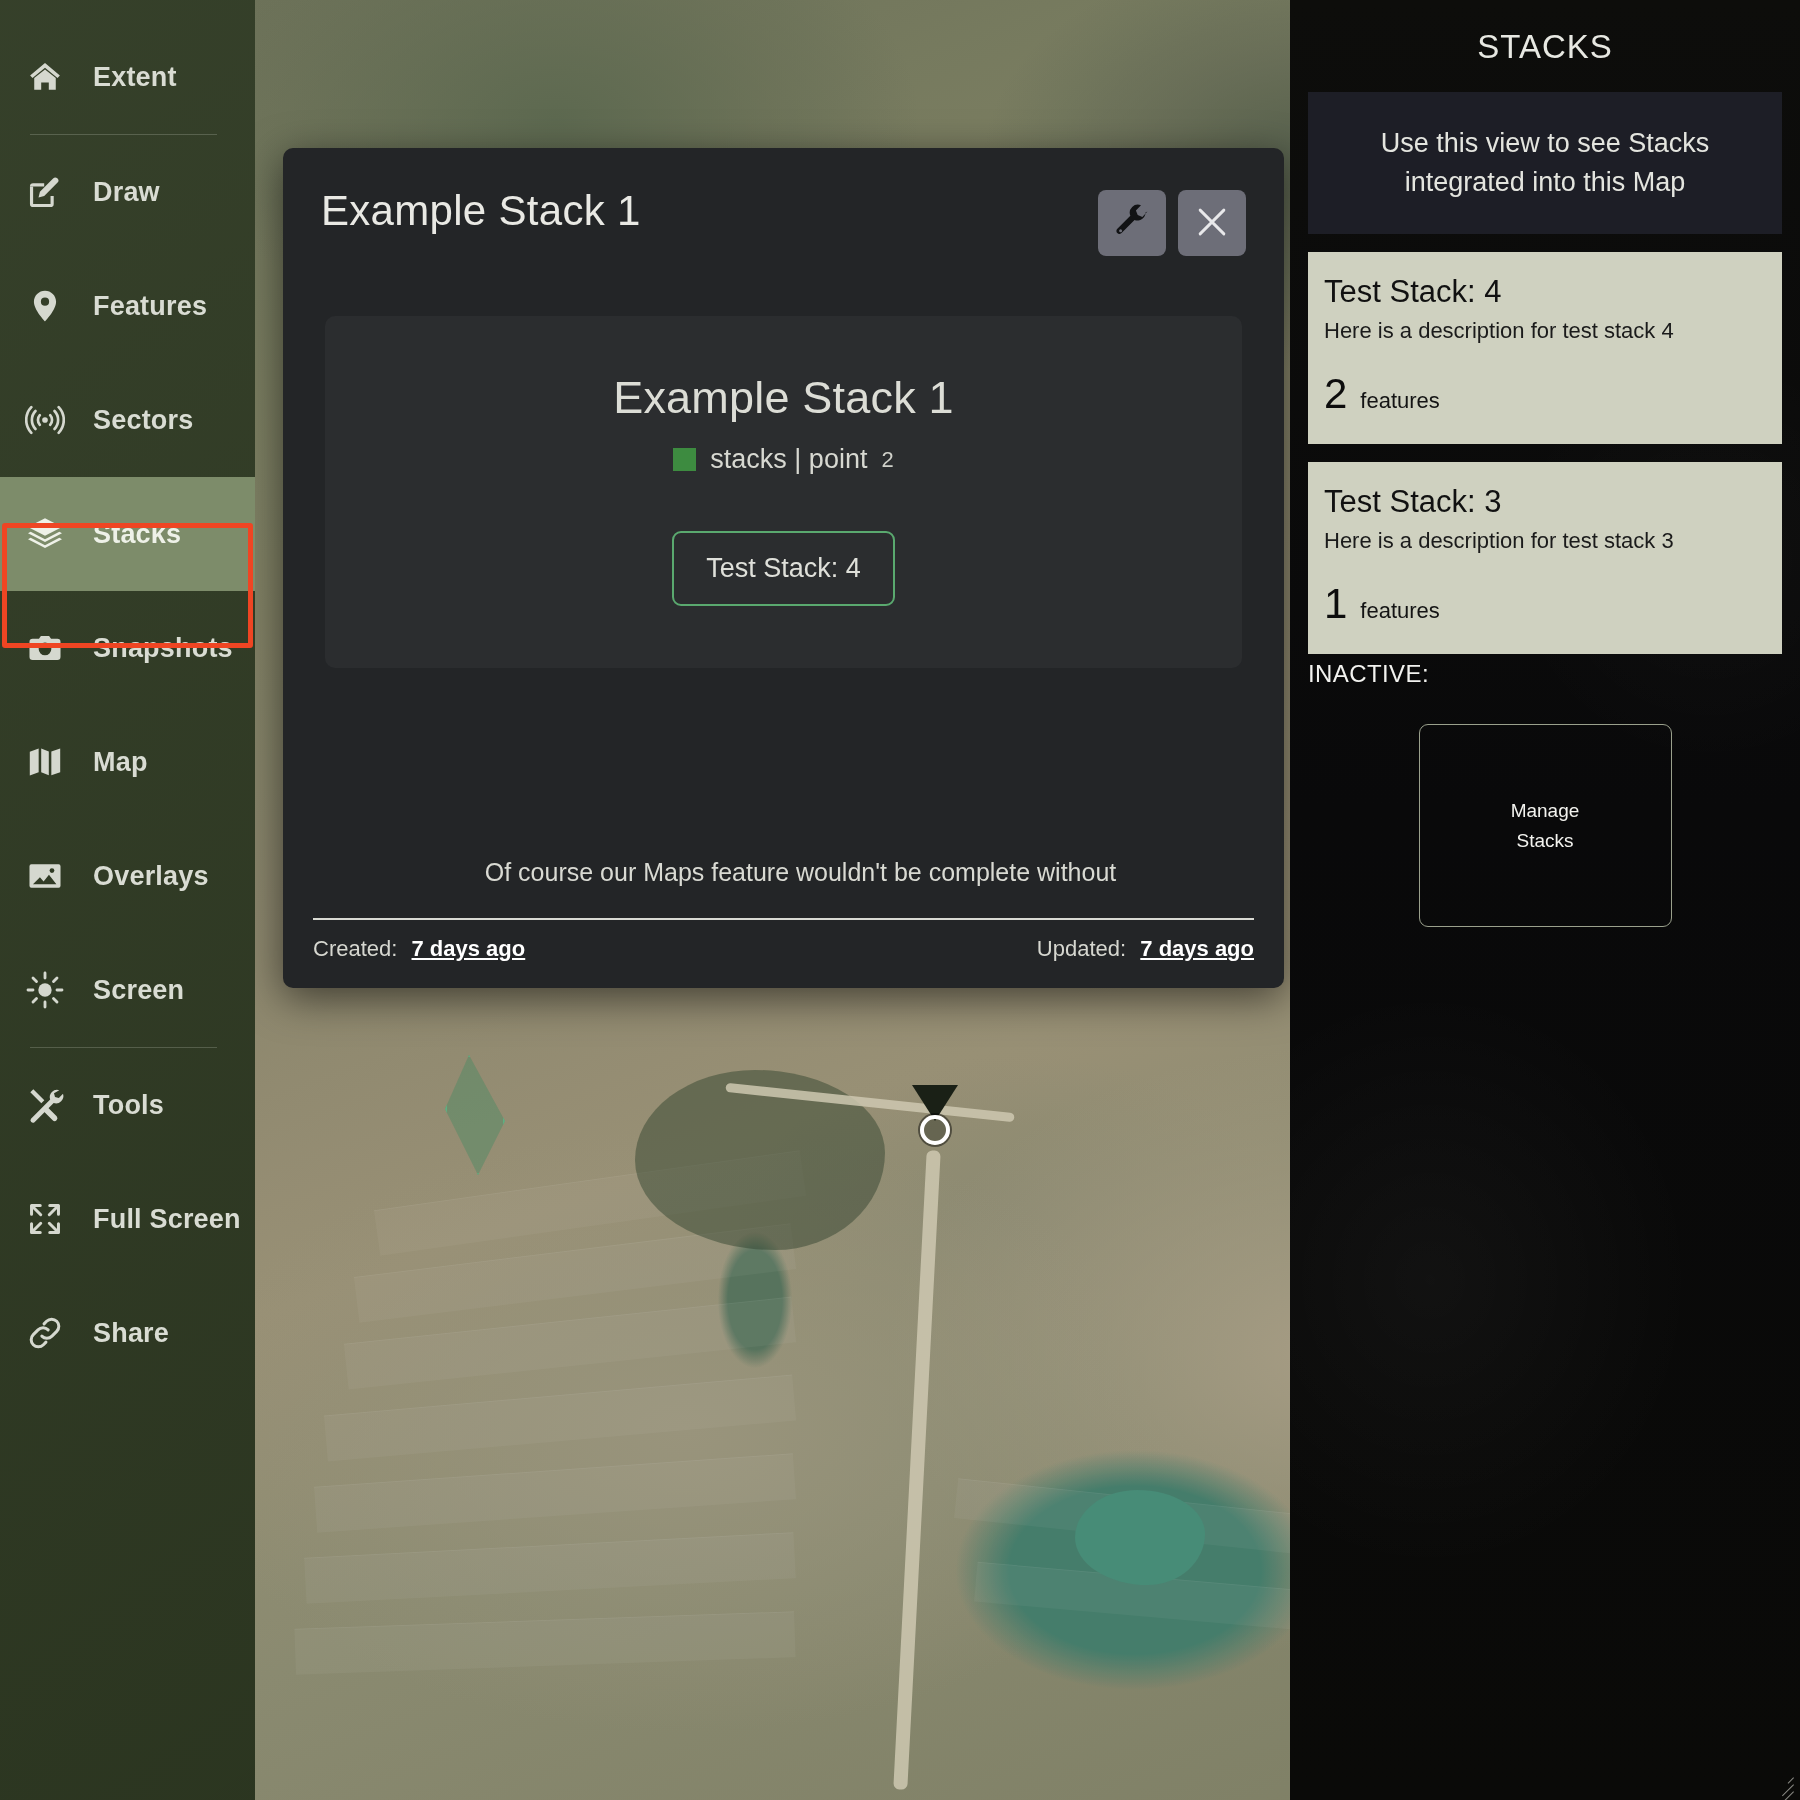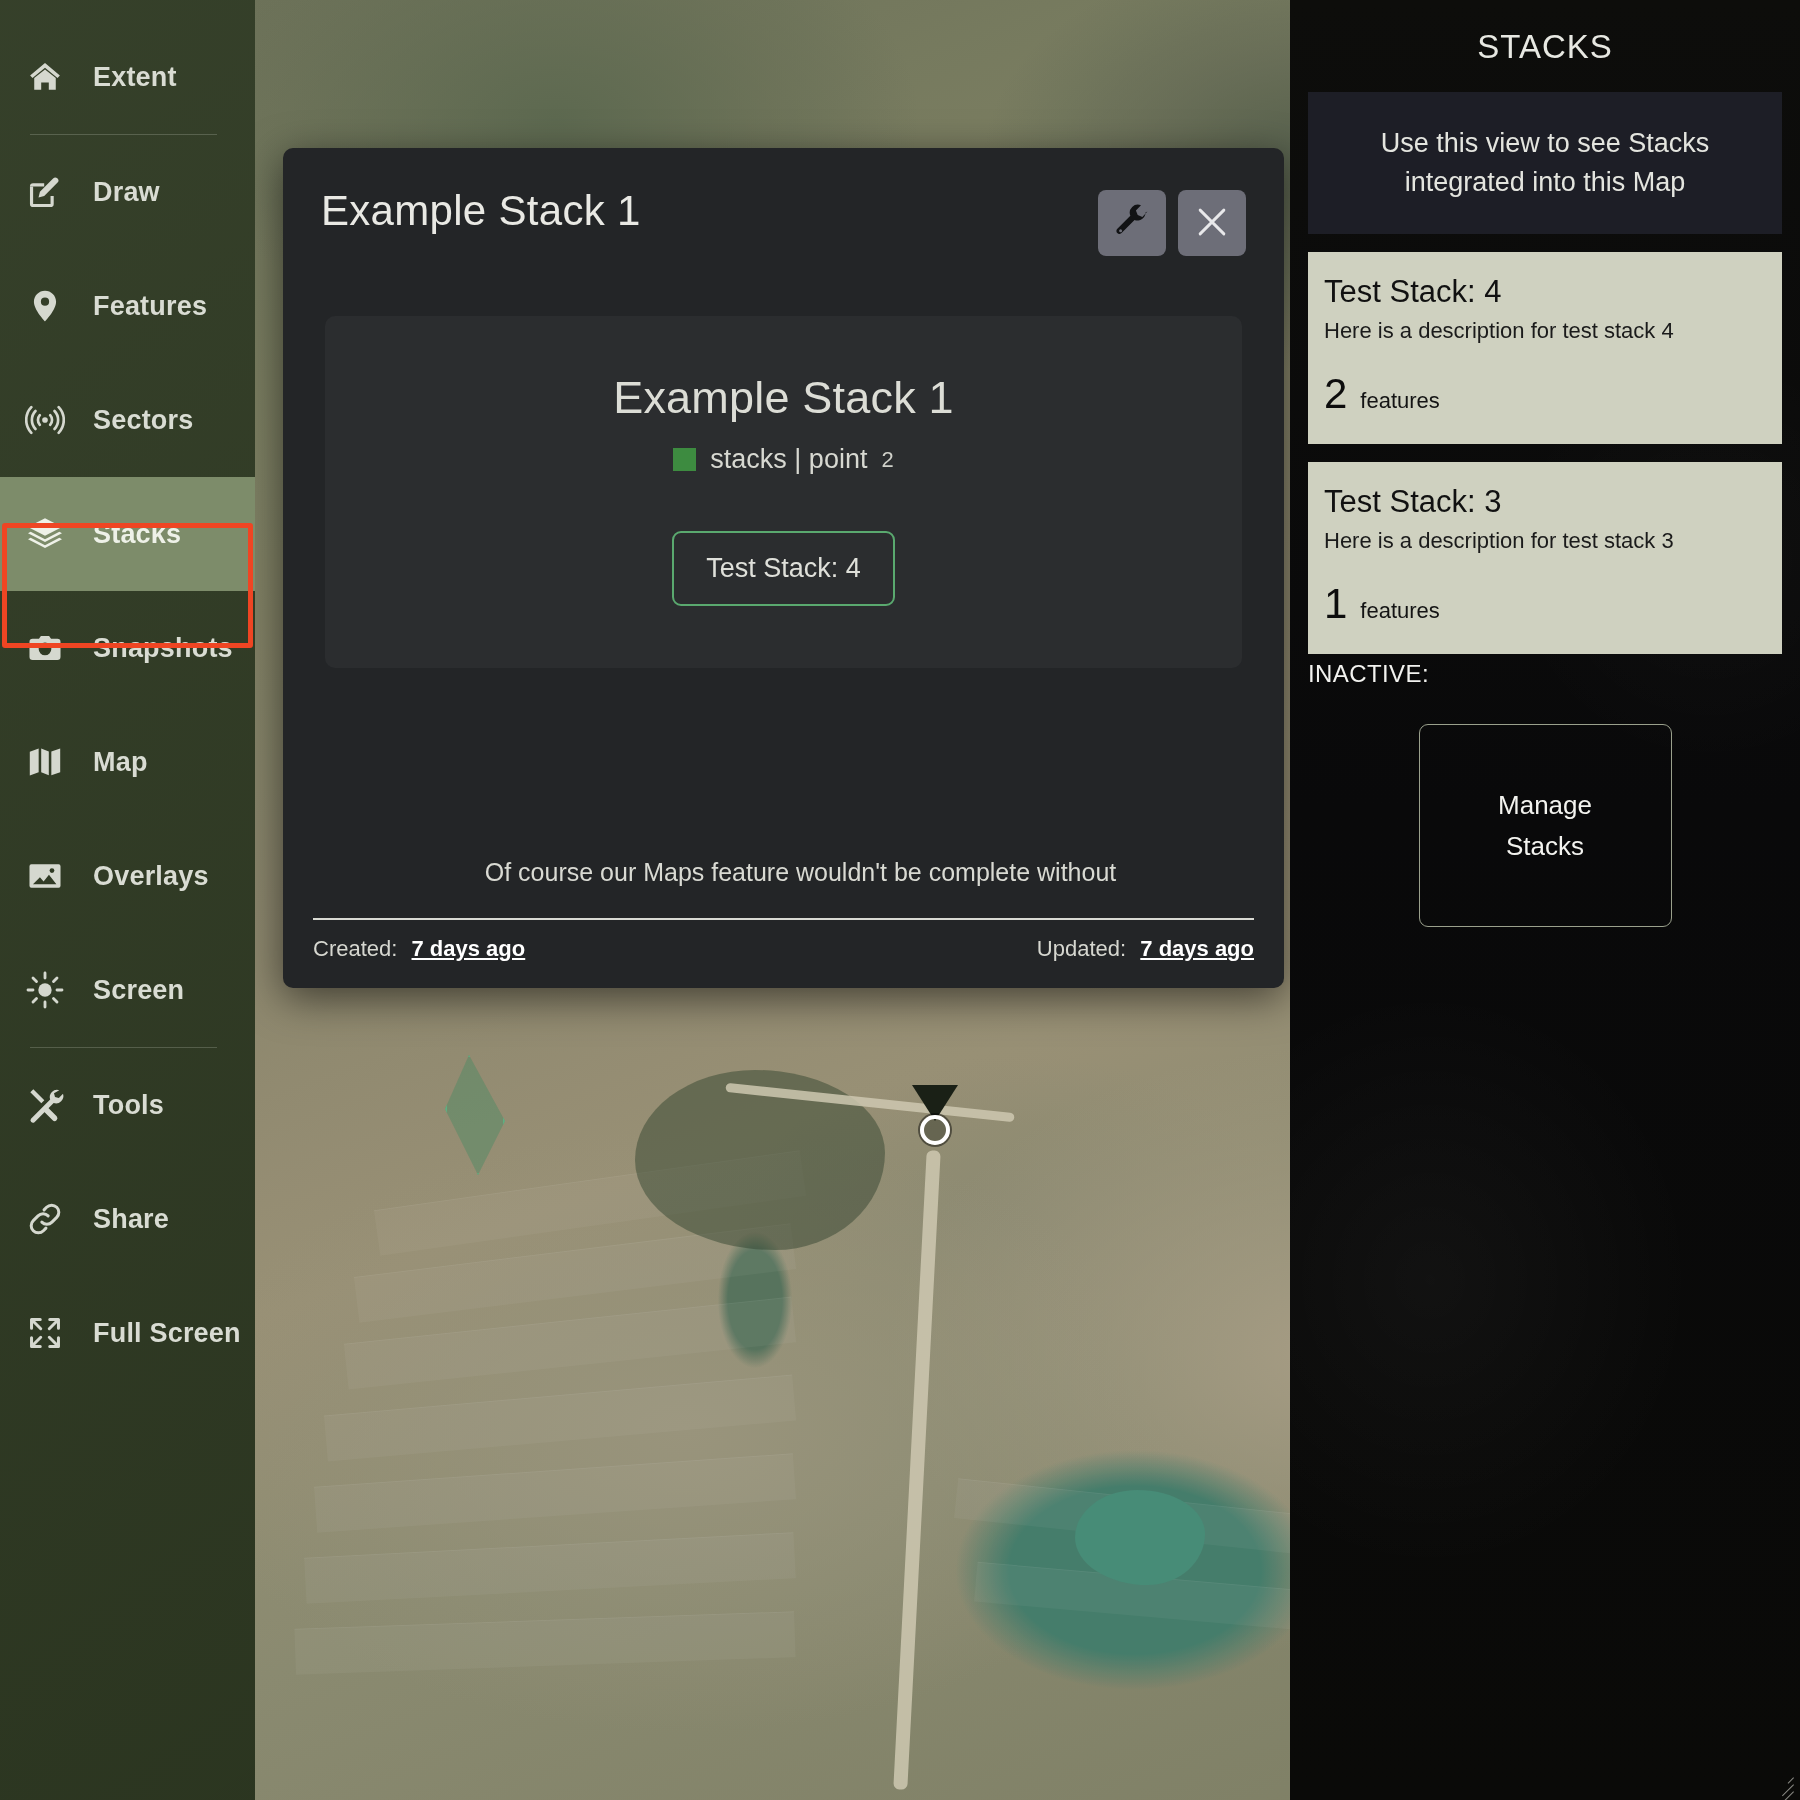--- a/index.html
+++ b/index.html
@@ -214,21 +214,21 @@
 
   #inactive-label {
     margin-top: 6px; color: #f2f2ef; font-size: 24px; letter-spacing: .4px;
   }
   #manage-stacks {
     margin: 36px auto 16px auto;
     width: 253px; height: 203px;
     border: 1px solid #9aa08c; border-radius: 9px;
     background: transparent; cursor: pointer;
     display: flex; flex-direction: column; align-items: center; justify-content: center;
-    color: #f3f3ef; font-size: 26px; line-height: 1.55;
+    color: #f3f3ef; font-size: 19px; line-height: 1.55;
   }
   #resize-grip {
     position: absolute; right: 6px; bottom: 6px; width: 26px; height: 26px;
   }
   #resize-grip span {
     position: absolute; right: 0; background: #8a8a84; height: 1px;
     transform-origin: right bottom; transform: rotate(-45deg);
   }
 </style>
 </head>
@@ -341,36 +341,36 @@
           <path d="M3.2 4.4 5 2.6l6.6 6.6-1.8 1.8z"></path>
           <path d="M12.8 12.6 19 18.8a1.7 1.7 0 0 1-2.4 2.4l-6.2-6.2z"></path>
           <path d="M20.6 3.1a4.4 4.4 0 0 0-5.5 5.6L3.6 20.2a1.5 1.5 0 0 0 2.1 2.1L17.2 10.8a4.4 4.4 0 0 0 5.6-5.5l-2.5 2.5-2.3-.6-.6-2.3z"></path>
         </svg>
       </span>
       <span class="nav-label">Tools</span>
     </div>
 
     <div class="nav-item">
       <span class="nav-ico">
+        <svg width="38" height="38" viewBox="0 0 24 24" fill="none" stroke="currentColor" stroke-width="1.9" stroke-linecap="round" stroke-linejoin="round">
+          <path d="M3.5 9V3.5H9M15 3.5h5.5V9M20.5 15v5.5H15M9 20.5H3.5V15"></path>
+          <path d="M3.8 3.8 9.3 9.3M20.2 3.8 14.7 9.3M20.2 20.2 14.7 14.7M3.8 20.2l5.5-5.5"></path>
+        </svg>
+      </span>
+      <span class="nav-label">Full Screen</span>
+    </div>
+
+    <div class="nav-item">
+      <span class="nav-ico">
         <svg width="38" height="38" viewBox="0 0 24 24" fill="none" stroke="currentColor" stroke-width="1.9" stroke-linecap="round">
           <path d="M10 14a4.5 4.5 0 0 0 6.4 0l3-3a4.5 4.5 0 0 0-6.4-6.4l-1.6 1.6"></path>
           <path d="M14 10a4.5 4.5 0 0 0-6.4 0l-3 3a4.5 4.5 0 0 0 6.4 6.4l1.6-1.6"></path>
         </svg>
       </span>
       <span class="nav-label">Share</span>
-    </div>
-
-    <div class="nav-item">
-      <span class="nav-ico">
-        <svg width="38" height="38" viewBox="0 0 24 24" fill="none" stroke="currentColor" stroke-width="1.9" stroke-linecap="round" stroke-linejoin="round">
-          <path d="M3.5 9V3.5H9M15 3.5h5.5V9M20.5 15v5.5H15M9 20.5H3.5V15"></path>
-          <path d="M3.8 3.8 9.3 9.3M20.2 3.8 14.7 9.3M20.2 20.2 14.7 14.7M3.8 20.2l5.5-5.5"></path>
-        </svg>
-      </span>
-      <span class="nav-label">Full Screen</span>
     </div>
 
     <div class="nav-highlight"></div>
   </nav>
 
   <section id="map-area">
     <div id="map-canvas">
       <div class="map-field" style="left:120px;top:1180px;width:430px;height:46px;transform:rotate(-8deg)"></div>
       <div class="map-field" style="left:100px;top:1250px;width:440px;height:46px;transform:rotate(-7deg)"></div>
       <div class="map-field" style="left:90px;top:1320px;width:450px;height:46px;transform:rotate(-6deg)"></div>

